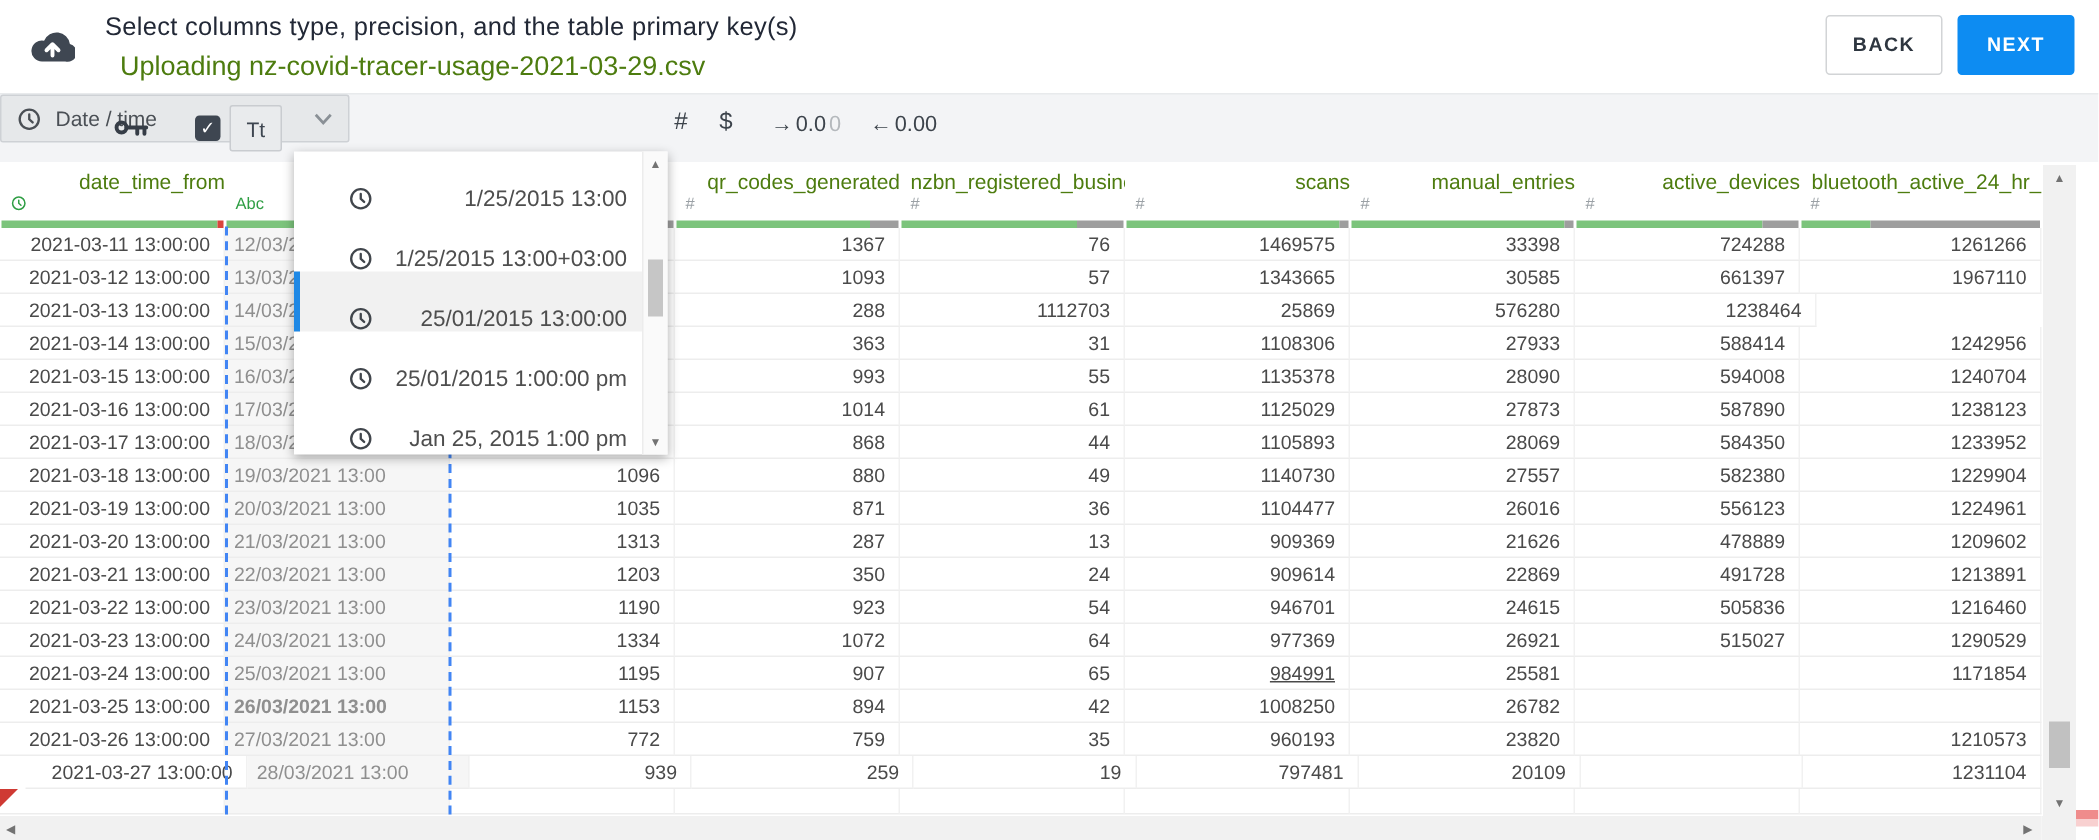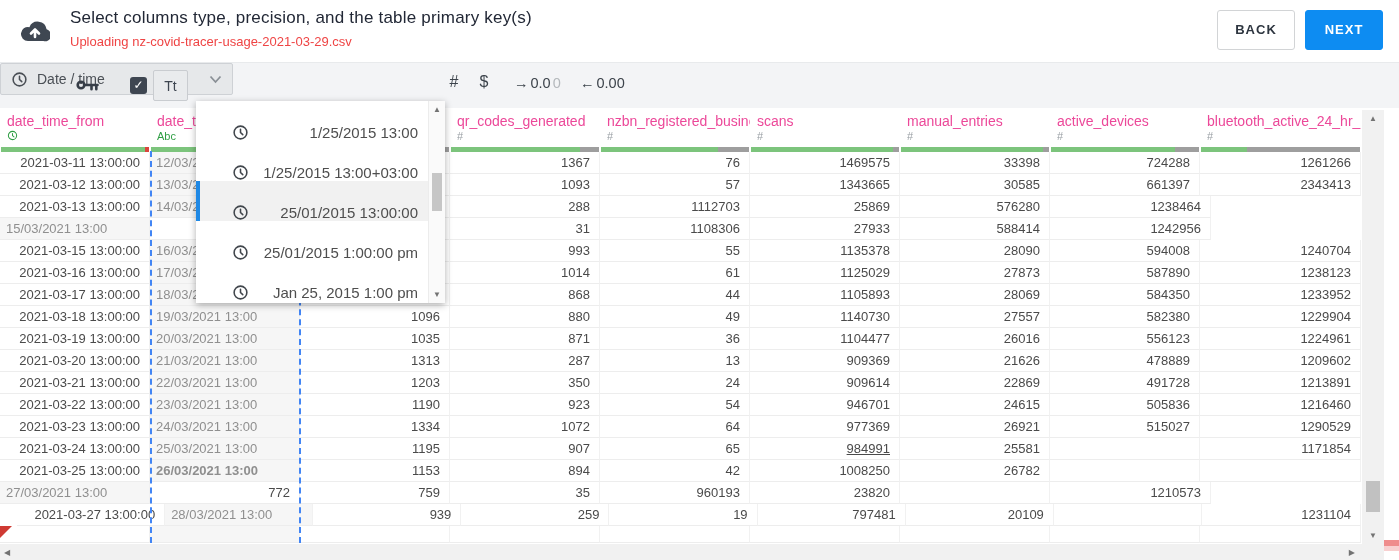--- a/index.html
+++ b/index.html
@@ -4,21 +4,21 @@
 <style>
   * { margin:0; padding:0; box-sizing:border-box; }
   html,body { width:1399px; height:560px; overflow:hidden; background:#fff;
     font-family:"Liberation Sans", sans-serif; }
   .app { position:relative; width:1399px; height:560px; }
 
   
   .hdr { position:absolute; left:0; top:0; width:100%; height:62px; background:#fff; }
   .cloud { position:absolute; left:20px; top:20px; }
   .title { position:absolute; left:70px; top:8px; font-size:17px; font-weight:500; color:#222836; letter-spacing:.2px; }
-  .subtitle { position:absolute; left:70px; top:34px; font-size:13px; color:#ef4444; }
+  .subtitle { position:absolute; left:80px; top:34px; font-size:18px; color:#4d7c0f; }
   .btn { position:absolute; top:10px; height:40px; border-radius:3px; font-size:13px; font-weight:bold;
     letter-spacing:1px; text-align:center; line-height:38px; cursor:pointer; }
   .btn-back { right:104px; width:78px; background:#fff; border:1px solid #d2d4d6; color:#2e3640; }
   .btn-next { right:16px; width:78px; background:#0d8cf2; border:1px solid #0d8cf2; color:#fff; }
 
   
   .toolbar { position:absolute; left:0; top:62px; width:100%; height:46px; background:#f3f4f6; border-top:1px solid #e8eaec; }
   .tb { position:absolute; display:flex; align-items:center; justify-content:center; }
   .tb-key { left:76px; top:15px; }
   .cbx { left:130px; top:14px; width:17px; height:17px; background:#3e4651; border-radius:3px;
@@ -31,21 +31,21 @@
   .hash { left:442px; top:10px; width:24px; font-size:16px; color:#3c434b; }
   .dollar { left:472px; top:10px; width:24px; font-size:16px; color:#3c434b; }
   .prec { top:12px; font-size:14.5px; color:#3c434b; display:flex; align-items:center; gap:2px; }
   .prec-inc { left:514px; } .prec-dec { left:580px; }
   .prec .faded { color:#b4b8bc; }
 
   
   .table { position:absolute; left:0; top:108px; width:1361px; }
   .thead { display:flex; height:44px; background:#fff; }
   .hcell { position:relative; padding:5px 0 0 7px; overflow:hidden; white-space:nowrap; }
-  .hlabel { font-size:14px; color:#ec4899; }
+  .hlabel { font-size:14px; color:#4d7c0f;text-align:right; }
   .hsub { margin-top:1px; height:13px; font-size:11px; line-height:12px; }
   .hsub .green { color:#2f9e44; }
   .hsub .gray  { color:#9aa0a5; }
   .hbar { position:absolute; left:1px; right:1px; bottom:0; height:5px; display:flex; }
   .hbar span { display:block; height:5px; }
   .trow { display:flex; height:22px; }
   .trow.empty { height:17px; }
   .tcell { position:relative; height:100%; border-bottom:1px solid #ededed; border-right:1px solid #f1f1f1;
     font-size:13px; line-height:21px; color:#4a4a4a; white-space:nowrap; overflow:hidden; }
   .tcell.ar { text-align:right; padding-right:9px; }
@@ -223,33 +223,34 @@
         </div>
         <div class="trow">
           <div class="tcell ar" style="width: 150px;">2021-03-12 13:00:00</div>
           <div class="tcell al selcol muted" style="width: 150px;">13/03/2021 13:00</div>
           <div class="tcell ar" style="width: 150px;"></div>
           <div class="tcell ar" style="width: 150px;">1093</div>
           <div class="tcell ar" style="width: 150px;">57</div>
           <div class="tcell ar" style="width: 150px;">1343665</div>
           <div class="tcell ar" style="width: 150px;">30585</div>
           <div class="tcell ar" style="width: 150px;">661397</div>
-          <div class="tcell ar" style="width: 161px;">2343413</div>
+          <div class="tcell ar" style="width: 161px;">1967110</div>
         </div>
         <div class="trow">
           <div class="tcell ar" style="width: 150px;">2021-03-13 13:00:00</div>
           <div class="tcell al selcol muted" style="width: 150px;">14/03/2021 13:00</div>
           <div class="tcell ar" style="width: 150px;"></div>
           <div class="tcell ar" style="width: 150px;">288</div>
           <div class="tcell ar" style="width: 150px;">1112703</div>
           <div class="tcell ar" style="width: 150px;">25869</div>
           <div class="tcell ar" style="width: 150px;">576280</div>
           <div class="tcell ar" style="width: 161px;">1238464</div>
         </div>
         <div class="trow">
+          <div class="tcell ar" style="width: 150px;">2021-03-14 13:00:00</div>
           <div class="tcell al selcol muted" style="width: 150px;">15/03/2021 13:00</div>
           <div class="tcell ar" style="width: 150px;"></div>
           <div class="tcell ar" style="width: 150px;">363</div>
           <div class="tcell ar" style="width: 150px;">31</div>
           <div class="tcell ar" style="width: 150px;">1108306</div>
           <div class="tcell ar" style="width: 150px;">27933</div>
           <div class="tcell ar" style="width: 150px;">588414</div>
           <div class="tcell ar" style="width: 161px;">1242956</div>
         </div>
         <div class="trow">
@@ -367,20 +368,21 @@
           <div class="tcell al selcol muted" style="width: 150px; font-weight: bold;">26/03/2021 13:00</div>
           <div class="tcell ar" style="width: 150px;">1153</div>
           <div class="tcell ar" style="width: 150px;">894</div>
           <div class="tcell ar" style="width: 150px;">42</div>
           <div class="tcell ar" style="width: 150px;">1008250</div>
           <div class="tcell ar" style="width: 150px;">26782</div>
           <div class="tcell ar" style="width: 150px;"></div>
           <div class="tcell ar" style="width: 161px;"></div>
         </div>
         <div class="trow">
+          <div class="tcell ar" style="width: 150px;">2021-03-26 13:00:00</div>
           <div class="tcell al selcol muted" style="width: 150px;">27/03/2021 13:00</div>
           <div class="tcell ar" style="width: 150px;">772</div>
           <div class="tcell ar" style="width: 150px;">759</div>
           <div class="tcell ar" style="width: 150px;">35</div>
           <div class="tcell ar" style="width: 150px;">960193</div>
           <div class="tcell ar" style="width: 150px;">23820</div>
           <div class="tcell ar" style="width: 150px;"></div>
           <div class="tcell ar" style="width: 161px;">1210573</div>
         </div>
         <div class="trow">

